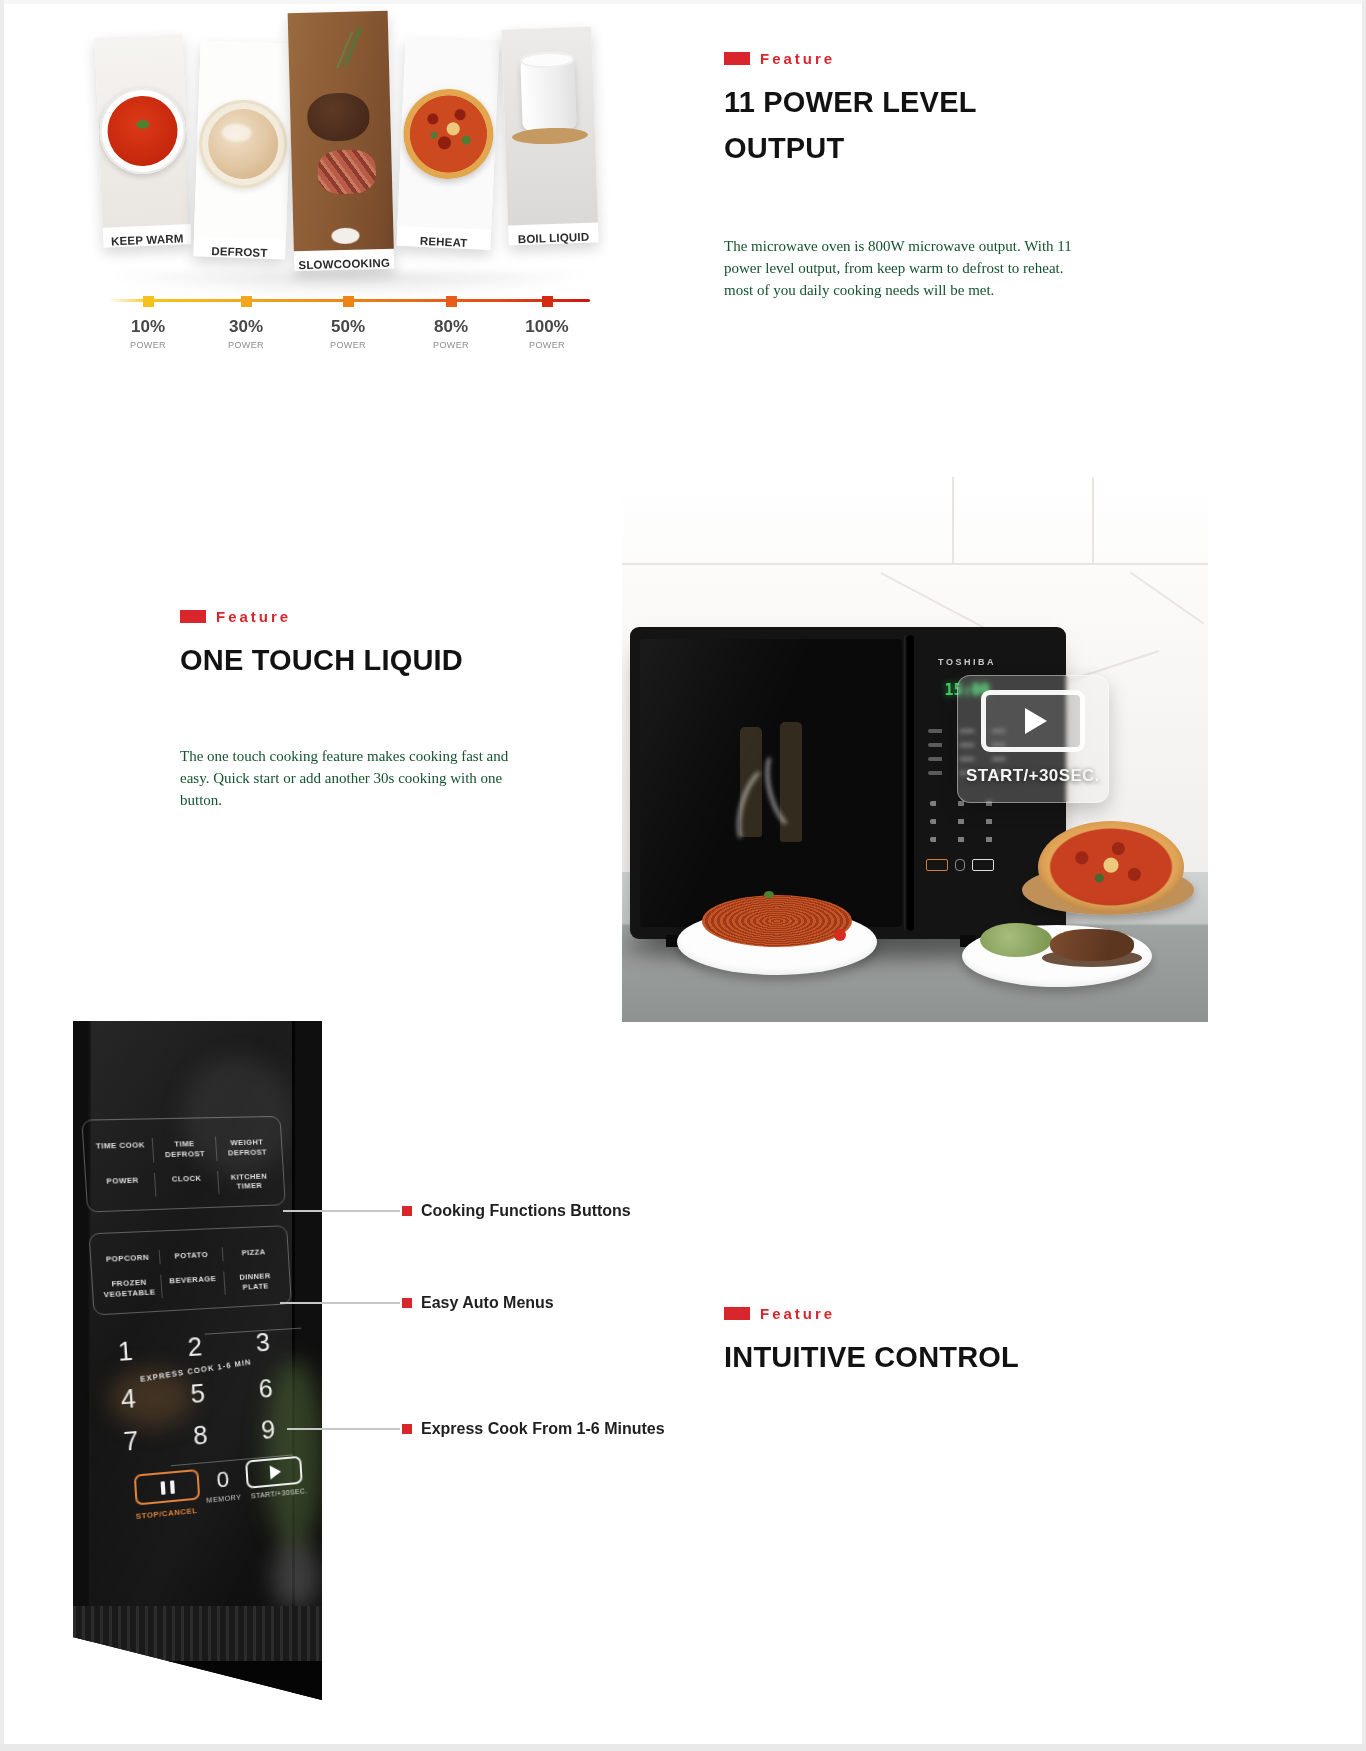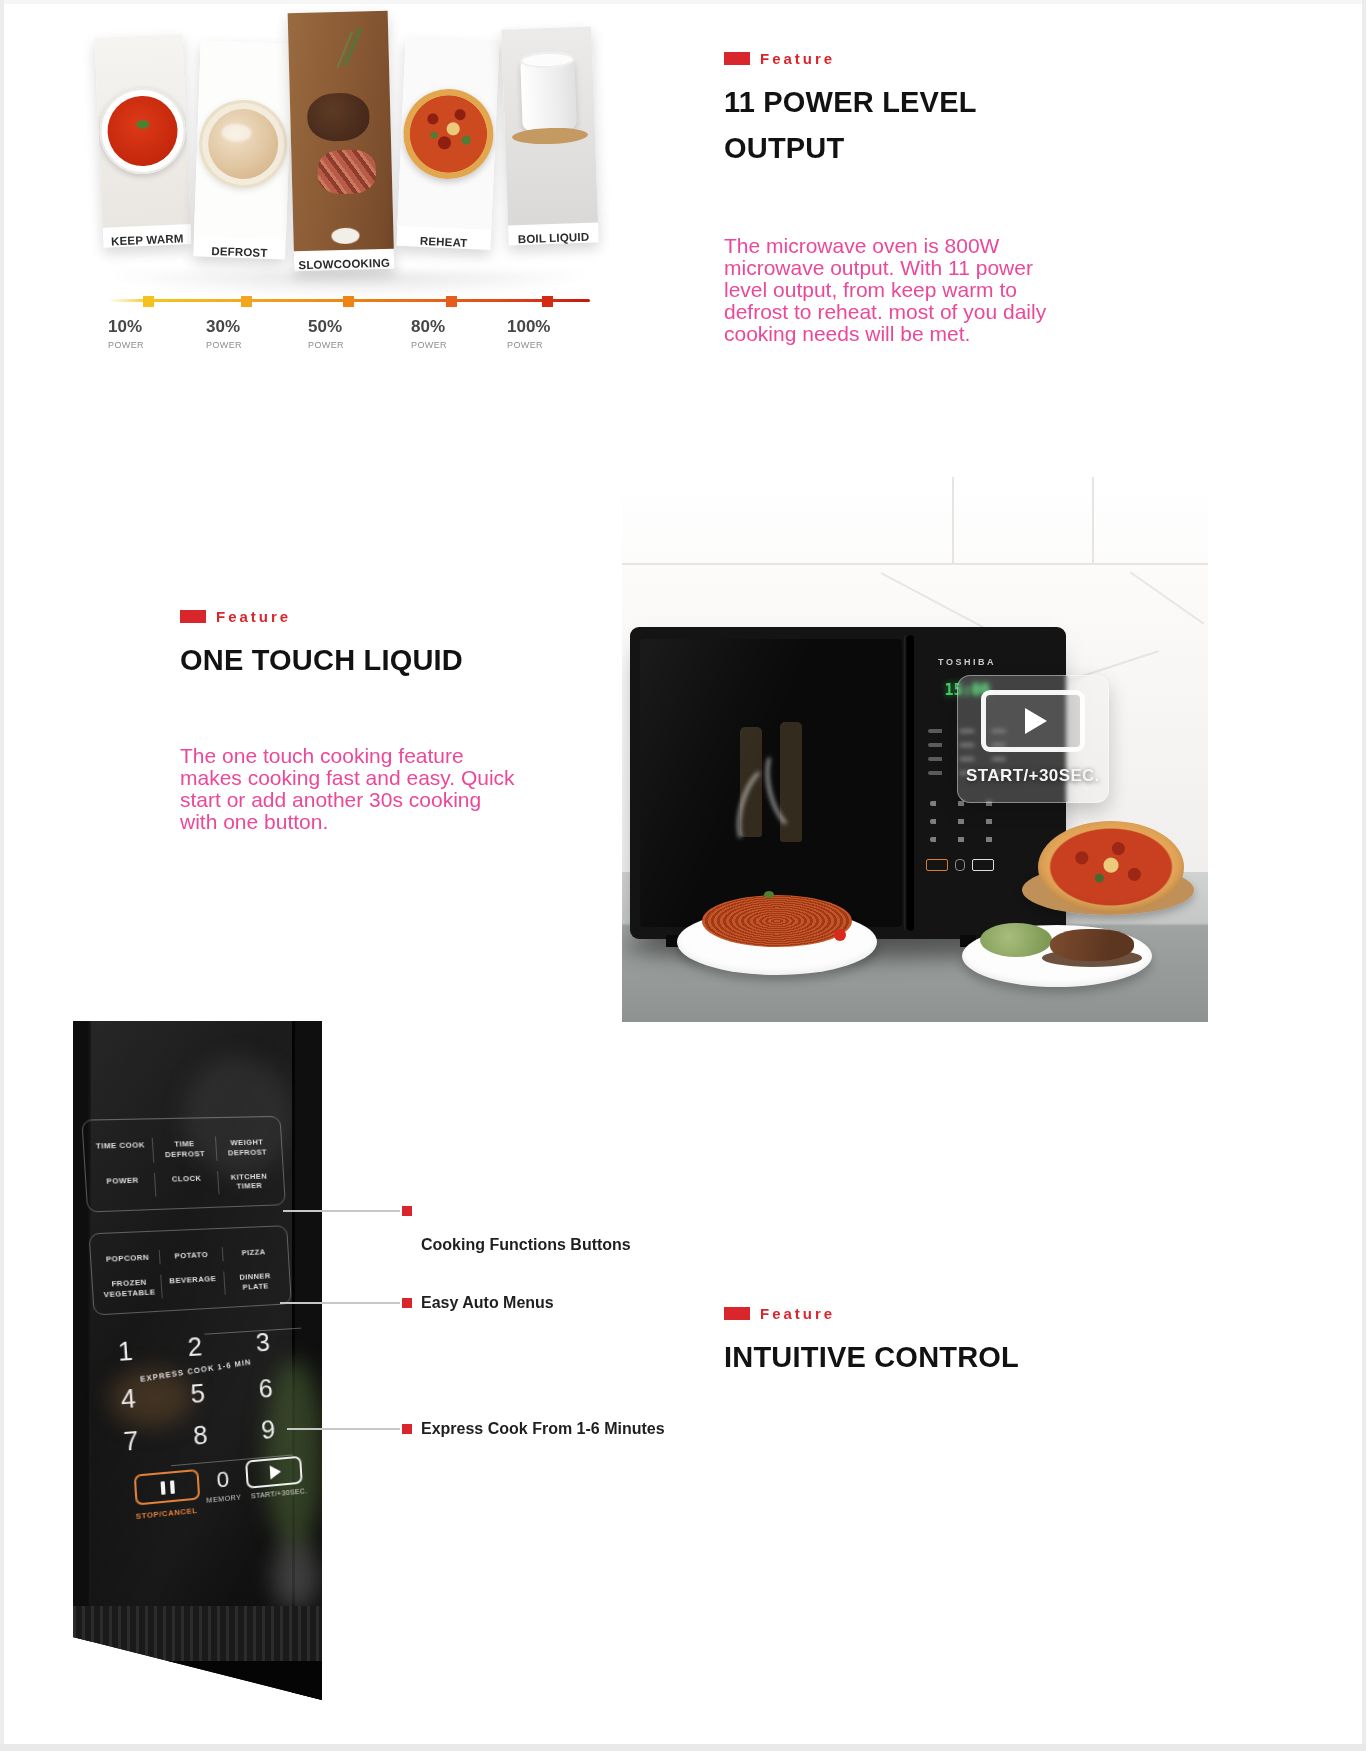--- a/index.html
+++ b/index.html
@@ -10,21 +10,21 @@
   .edge-r{right:0;top:0;width:4px;height:100%;}
   .edge-b{left:0;bottom:0;width:100%;height:7px;background:#e9e9e9;}
   .edge-t{left:0;top:0;width:100%;height:4px;background:#f6f6f6;}
 
   
   .tb{position:absolute;}
   .feature-row{display:flex;align-items:center;gap:10px;}
   .feature-rect{width:26px;height:13px;background:var(--accent,#d9252c);}
   .feature-word{color:var(--accent,#d9252c);font-size:15px;font-weight:700;letter-spacing:3px;}
   .h-title{font-size:29px;font-weight:700;color:#121212;line-height:46px;letter-spacing:.2px;margin-top:12px;}
-  .body-p{font-size:21px;color:#ec4899;line-height:22px;}
+  .body-p{font-size:15px;color:#14532d;line-height:22px;font-family:Liberation Serif, serif;}
   .tb1{left:724px;top:50px;width:352px;}
   .tb1 .body-p{margin-top:64px;width:348px;}
   .tb2{left:180px;top:608px;width:380px;}
   .tb2 .body-p{margin-top:62px;width:340px;}
   .tb3{left:724px;top:1305px;width:400px;}
   .tb3 .body-p{margin-top:78px;width:392px;}
 
   
   .food-card{position:absolute;background:#fff;box-shadow:0 6px 14px rgba(0,0,0,.16);padding:0;margin:0;}
   .food-img{position:relative;width:100%;overflow:hidden;}
@@ -83,21 +83,21 @@
     background:linear-gradient(90deg,#ffffff,#ececec 70%,#e0e0e0);box-shadow:0 3px 6px rgba(0,0,0,.15);}
   .img-milk .fb{left:50%;top:24px;width:54px;height:16px;margin-left:-27px;border-radius:50%;
     background:#fcfcfc;box-shadow:inset 0 0 0 2px #eee;}
   .img-milk .fc{left:50%;top:100px;width:76px;height:16px;margin-left:-38px;border-radius:50%;background:#c59a62;}
   .food-refl{position:absolute;left:99px;top:272px;width:500px;height:26px;
     background:radial-gradient(ellipse at 50% 0%,rgba(0,0,0,.12),transparent 70%);filter:blur(4px);}
 
   
   .scale-bar{position:absolute;left:108px;top:299px;width:482px;height:3px;border-radius:2px;
     background:linear-gradient(90deg,rgba(245,197,26,0) 0%,#f5c51a 9%,#f2a51e 30%,#ee8414 50%,#e14c18 80%,#c8170e 100%);}
-  .scale-stop{position:absolute;top:293px;width:80px;}
+  .scale-stop{position:absolute;top:293px;width:80px;text-align:center;}
   .s10{left:108px;} .s30{left:206px;} .s50{left:308px;} .s80{left:411px;} .s100{left:507px;}
   .marker{display:block;margin:3px auto 0;width:11px;height:11px;}
   .pct{font-size:17px;font-weight:700;color:#474747;margin-top:10px;}
   .unit{font-size:9px;color:#8d8d8d;letter-spacing:.4px;margin-top:3px;}
 
   
   .scene{position:absolute;left:622px;top:477px;width:586px;height:545px;overflow:hidden;
     background:linear-gradient(180deg,#ffffff 0%,#f8f6f4 40%,#f0eeec 75%);}
   .scene i{position:absolute;display:block;}
   .cab-line{background:#e7e4e1;}
@@ -225,21 +225,21 @@
     border-radius:7px;box-sizing:border-box;display:flex;align-items:center;justify-content:center;}
   .start-tri{width:0;height:0;border-left:11px solid #fff;border-top:7px solid transparent;border-bottom:7px solid transparent;margin-left:3px;}
   .start-lab{position:absolute;left:134px;top:28px;width:80px;text-align:center;font-size:7px;color:#ddd;letter-spacing:.3px;}
   .co-line{position:absolute;height:2px;background:#c7c7c7;}
   .l1{left:283px;top:1210px;width:117px;}
   .l2{left:280px;top:1302px;width:120px;}
   .l3{left:287px;top:1428px;width:113px;}
   .co-sq{position:absolute;width:10px;height:10px;background:var(--accent,#d9252c);}
   .q1{left:402px;top:1206px;} .q2{left:402px;top:1298px;} .q3{left:402px;top:1424px;}
   .co-label{position:absolute;font-size:16px;font-weight:600;color:#1f1f1f;white-space:nowrap;}
-  .t1{left:421px;top:1236px;} .t2{left:421px;top:1294px;} .t3{left:421px;top:1420px;}
+  .t1{left:421px;top:1202px;} .t2{left:421px;top:1294px;} .t3{left:421px;top:1420px;}
 </style>
 </head>
 <body>
 
 <div class="page">
   <span class="edge edge-t"></span>
   <span class="edge edge-l"></span>
   <span class="edge edge-r"></span>
   <span class="edge edge-b"></span>
 

